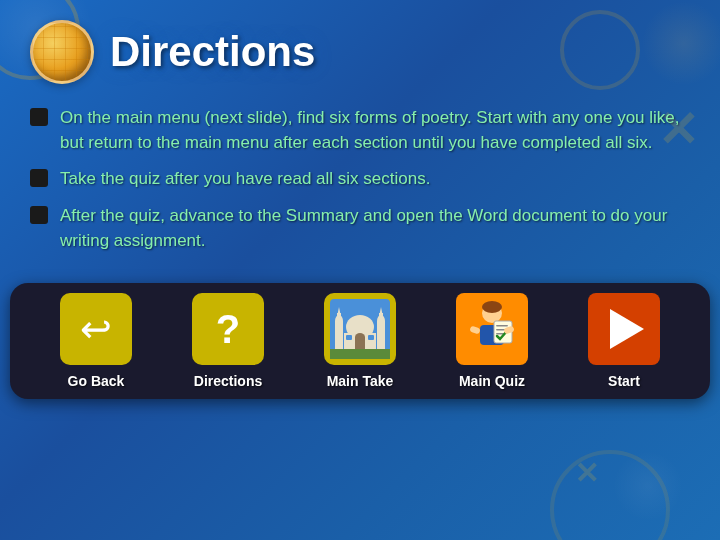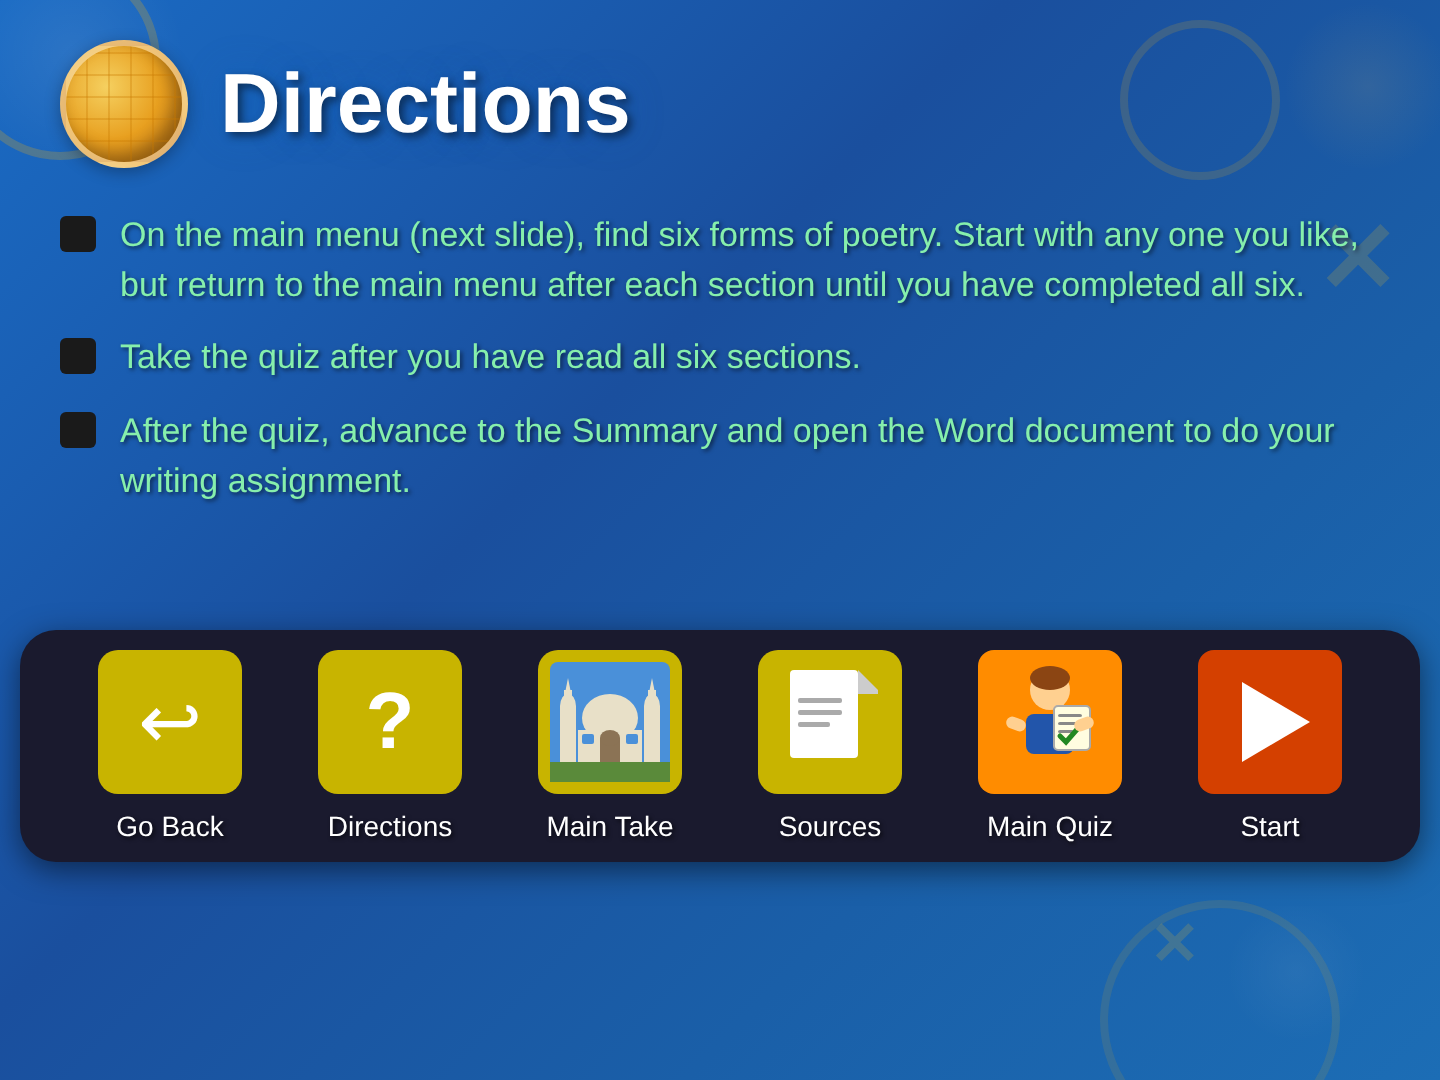--- a/index.html
+++ b/index.html
@@ -31,21 +31,20 @@
         radial-gradient(ellipse 50px 50px at 90% 90%, rgba(255,255,255,0.05) 0%, transparent 70%);
     }
 
     .page {
       position: relative;
       width: 720px;
       height: 403px;
       display: flex;
       flex-direction: column;
       padding: 0;
-      gap: 32px;
     }
 
     
     .main-content {
       flex: 1;
       padding: 20px 30px 10px 30px;
     }
 
     
     .header {
@@ -152,21 +151,21 @@
       font-size: 36px;
     }
 
     .nav-icon-box.yellow {
       background: #c8b400;
     }
 
     .nav-label {
       color: #ffffff;
       font-size: 14px;
-      font-weight: normal;
+      font-weight: bold;
       text-align: center;
       text-shadow: 1px 1px 2px rgba(0,0,0,0.7);
     }
 
     
     .icon-go-back {
       font-size: 38px;
       color: #ffffff;
     }
 
@@ -300,32 +299,20 @@
 
           <rect x="16" y="36" width="6" height="5" rx="1" fill="#4a90d9"></rect>
           <rect x="38" y="36" width="6" height="5" rx="1" fill="#4a90d9"></rect>
 
           <rect x="0" y="50" width="60" height="10" fill="#5a8a3a" rx="0"></rect>
         </svg>
       </div>
       <span class="nav-label">Main Take</span>
     </div>
 
-    <div class="nav-item">
-      <div class="nav-icon-box yellow">
-        <svg width="48" height="56" viewBox="0 0 48 56">
-          <rect x="4" y="2" width="34" height="44" rx="2" fill="white"></rect>
-          <polygon points="38,2 38,14 50,14" fill="#cccccc"></polygon>
-          <rect x="8" y="16" width="22" height="2.5" rx="1" fill="#aaaaaa"></rect>
-          <rect x="8" y="22" width="22" height="2.5" rx="1" fill="#aaaaaa"></rect>
-          <rect x="8" y="28" width="16" height="2.5" rx="1" fill="#aaaaaa"></rect>
-        </svg>
-      </div>
-      <span class="nav-label">Sources</span>
-    </div>
 
     <div class="nav-item">
       <div class="quiz-person">
         <svg width="56" height="60" viewBox="0 0 56 60">
 
           <circle cx="28" cy="14" r="10" fill="#ffd090"></circle>
 
           <ellipse cx="28" cy="8" rx="10" ry="6" fill="#8b4513"></ellipse>
 
           <rect x="16" y="26" width="24" height="20" rx="4" fill="#2255aa"></rect>

